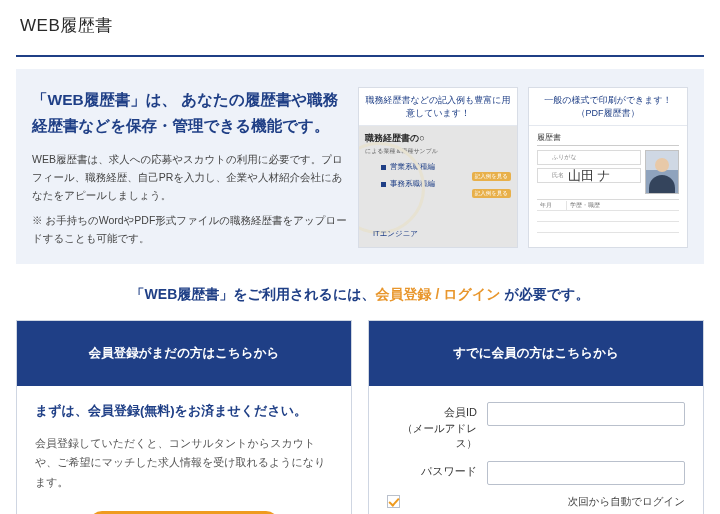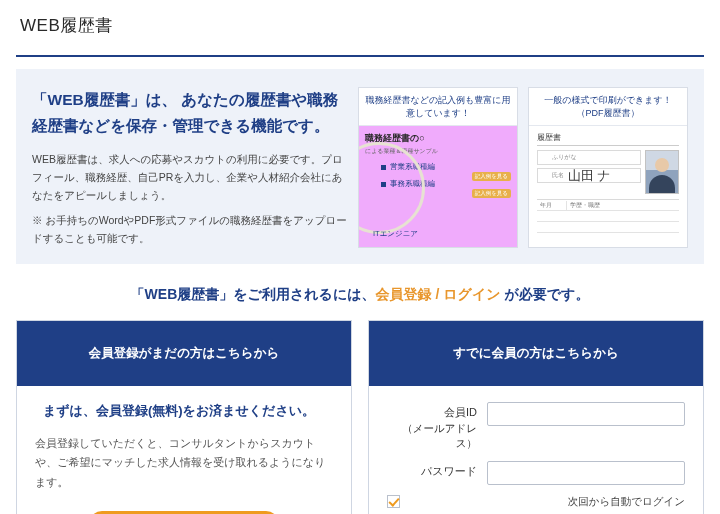--- a/index.html
+++ b/index.html
@@ -86,21 +86,21 @@
     border-bottom: 1px solid #e4e8ef;
   }
   .sample-body {
     position: relative;
     flex: 1;
     overflow: hidden;
   }
 
   
   .mock-a {
-    background: #f0abfc;
+    background: #e5e5e5;
     height: 100%;
     position: relative;
     padding: 6px;
   }
   .mock-a-title {
     font-size: 9px;
     color: #2a2a2a;
     font-weight: bold;
     margin-bottom: 2px;
   }
@@ -260,21 +260,21 @@
     padding: 24px 4px;
   }
   .col-body {
     padding: 16px 18px 18px 18px;
   }
 
   .lead-text {
     color: #1f3f86;
     font-size: 13px;
     font-weight: bold;
-    margin: 0 0 14px 8px;
+    margin: 0 0 14px 0;
   }
   .desc-text {
     font-size: 11px;
     line-height: 1.8;
     color: #555;
     margin: 0 0 18px 0;
   }
 
   .btn-orange {
     display: block;

